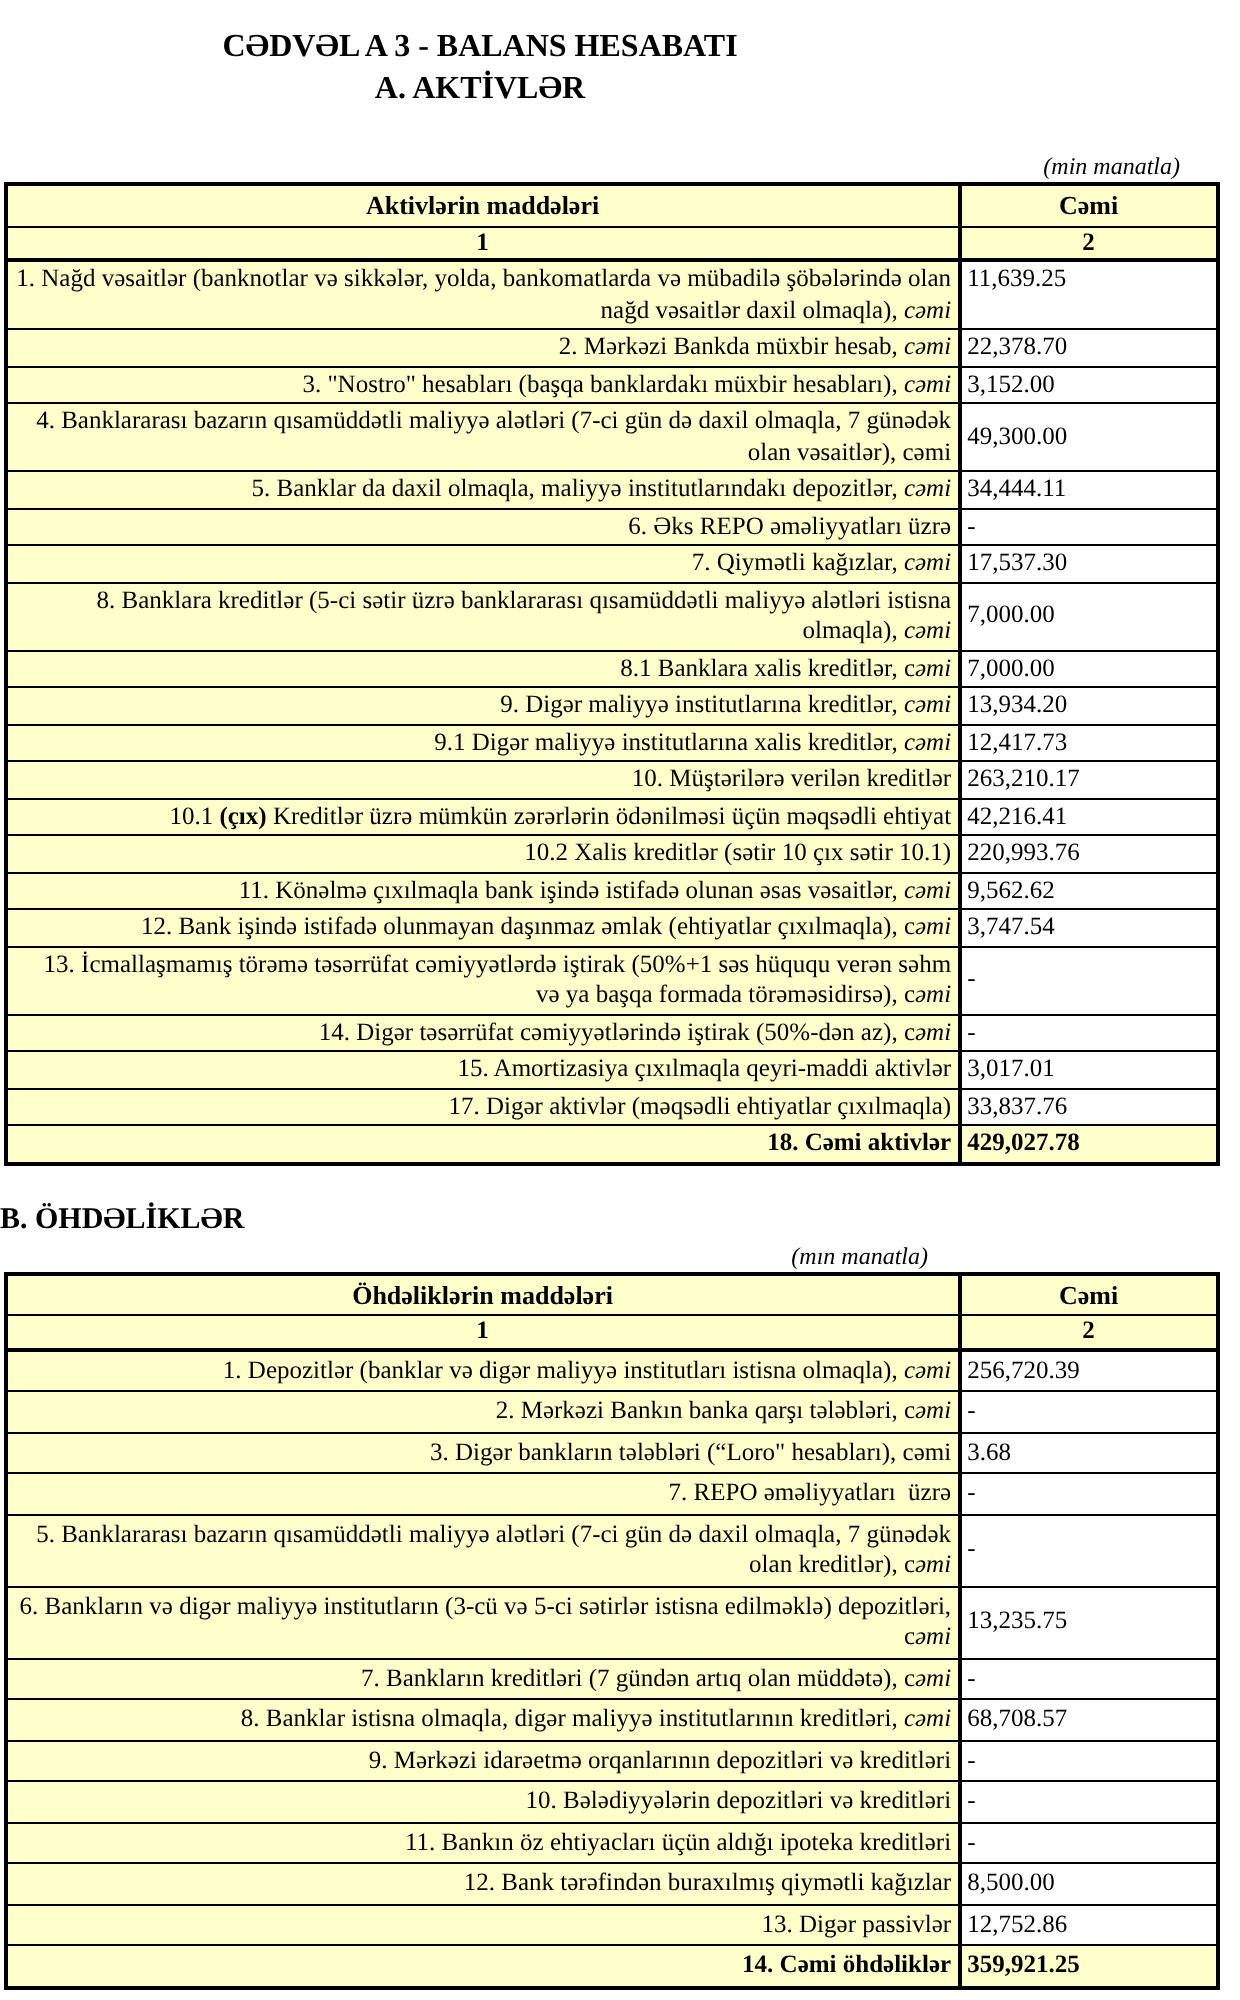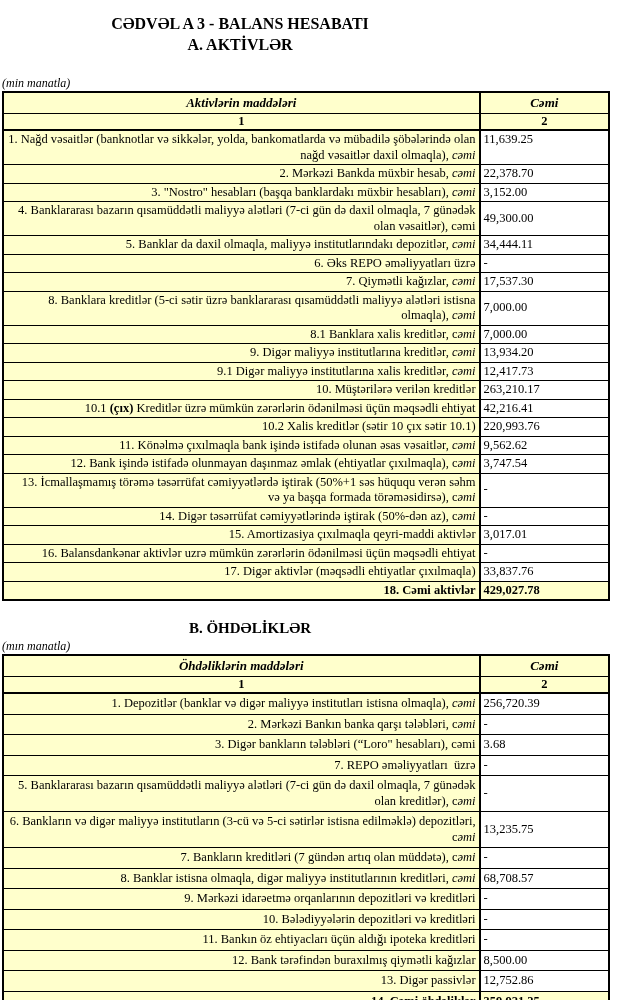--- a/index.html
+++ b/index.html
@@ -14,40 +14,40 @@
     width:620px;height:1000px;background:#fff;color:var(--txt);
     font-family:"Liberation Serif","DejaVu Serif",serif;
   }
   .sheet{width:620px;position:relative;padding-top:13px;}
   .page-title{
     width:480px;margin:0;text-align:center;
     font-size:16px;line-height:21px;font-weight:bold;
   }
   .page-title span{display:block;}
   .note{
-    width:608px;margin-left:2px;
+    width:608px;margin-left:2px;text-align:right;
     font-style:italic;font-size:12px;line-height:13px;
   }
   .note-a{margin-top:22px;padding-right:20px;margin-bottom:1px;}
   .note-b{padding-right:146px;margin-top:2px;margin-bottom:1px;}
   .section-title{
-    width:500px;margin:17px 0 0 0;text-align:center;
+    width:500px;margin:17px 0 0 0;
     font-size:15px;line-height:20px;font-weight:bold;
   }
   table{
     width:608px;margin-left:2px;border-collapse:collapse;table-layout:fixed;
     border:2px solid var(--border);
     font-size:12.5px;line-height:15.5px;
   }
   col.c-label{width:475px;}
   col.c-value{width:129px;}
   th,td{border:1px solid var(--border);padding:1px 3px;vertical-align:middle;}
   th.value,td.value{border-left:2px solid var(--border);}
   thead th{background:var(--hl);font-weight:bold;text-align:center;}
-  thead tr.hdr th{font-size:13px;padding:2px 3px;font-style:italic;}
+  thead tr.hdr th{font-size:13px;padding:2px 3px;}
   thead tr.nums th{border-bottom:2px solid var(--border);padding:0 3px;font-size:12.5px;}
   td.label{background:var(--hl);text-align:right;white-space:pre-wrap;}
   td.value{background:var(--vbg);}
   tr.total td{font-weight:bold;background:var(--hl);}
   table.tbl-b td{padding-top:2px;padding-bottom:2px;}
 </style>
 </head>
 <body>
 
 <div class="sheet">
@@ -145,24 +145,20 @@
         </tr>
         <tr>
           <td class="label">14. Digər təsərrüfat cəmiyyətlərində iştirak (50%-dən az), c<i>əmi</i></td>
           <td class="value">-</td>
         </tr>
         <tr>
           <td class="label">15. Amortizasiya çıxılmaqla qeyri-maddi aktivlər</td>
           <td class="value">3,017.01</td>
         </tr>
         <tr>
-          <td class="label">16. Balansdankənar aktivlər uzrə mümkün zərərlərin ödənilməsi üçün məqsədli ehtiyat</td>
-          <td class="value">-</td>
-        </tr>
-        <tr>
           <td class="label">17. Digər aktivlər (məqsədli ehtiyatlar çıxılmaqla)</td>
           <td class="value">33,837.76</td>
         </tr>
         <tr class="total">
           <td class="label">18. Cəmi aktivlər</td>
           <td class="value">429,027.78</td>
         </tr>
       </tbody>
   </table>
 

